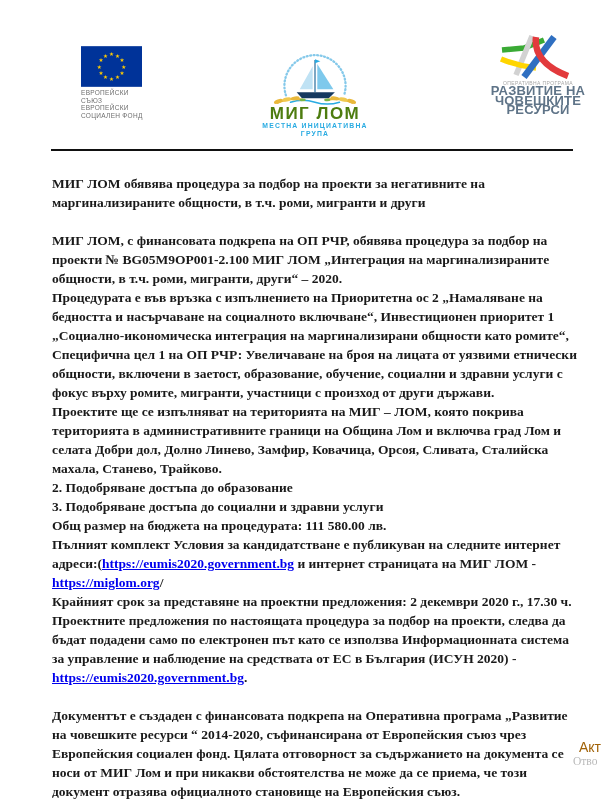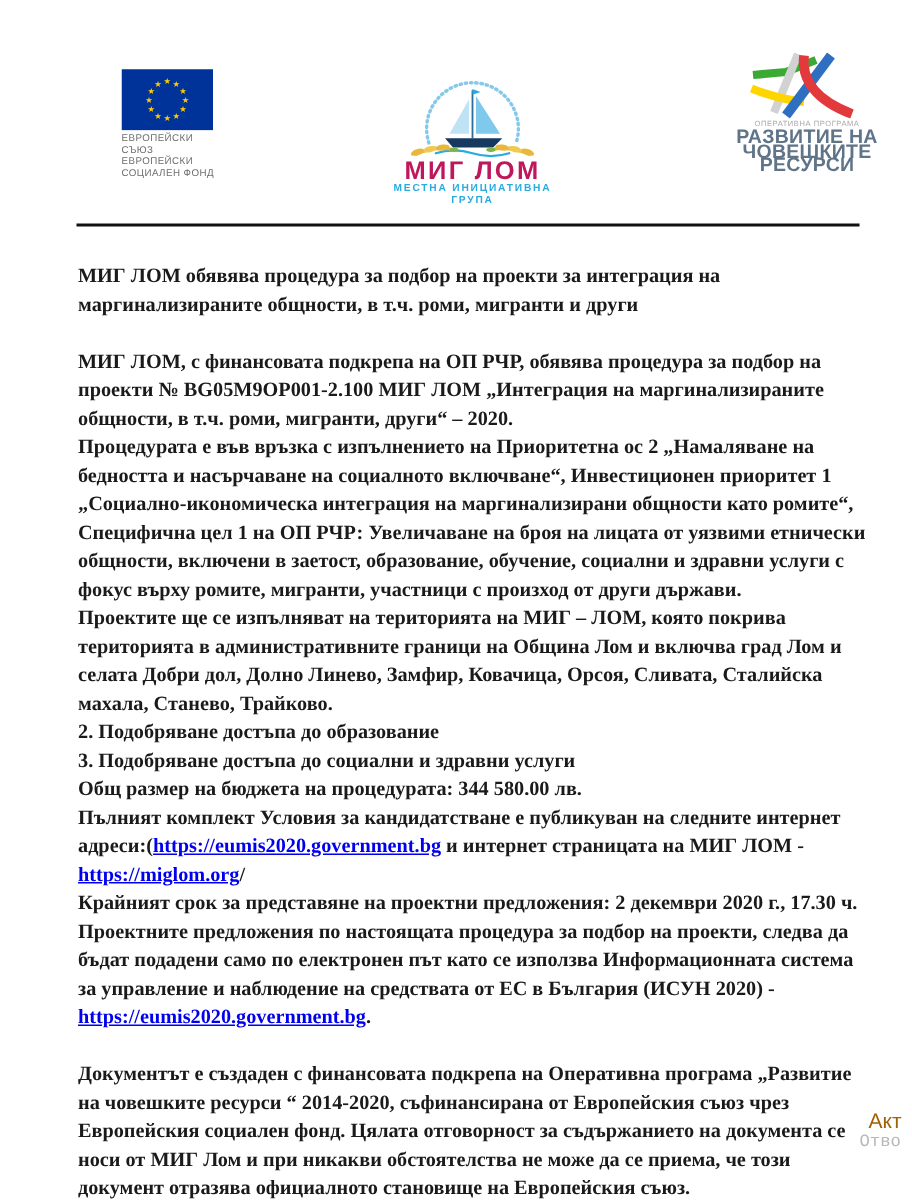--- a/index.html
+++ b/index.html
@@ -13,21 +13,21 @@
 
   
   .eu-logo{position:absolute;left:81px;top:46px;width:64px;}
   .eu-flag{display:block;width:61px;height:41px;}
   .eu-caption{margin-top:2px;font-family:"Liberation Sans",sans-serif;
     font-size:6.5px;line-height:7.5px;color:#6e6e6e;letter-spacing:.3px;}
 
   .miglom-logo{position:absolute;left:253px;top:54px;width:124px;text-align:center;}
   .miglom-art{display:block;width:124px;height:52px;margin:0 auto;}
   .miglom-title{font-family:"Liberation Sans",sans-serif;font-weight:bold;
-    font-size:17px;line-height:16px;color:#be185d;letter-spacing:1.5px;}
+    font-size:17px;line-height:16px;color:#4d7c0f;letter-spacing:1.5px;}
   .miglom-sub{font-family:"Liberation Sans",sans-serif;font-weight:bold;
     font-size:6.8px;line-height:8px;color:#29abe2;letter-spacing:1.2px;}
 
   .ophrd-logo{position:absolute;left:482px;top:35px;width:112px;text-align:center;}
   .ophrd-art{display:block;width:104px;height:44px;margin:0 auto;}
   .ophrd-small{font-family:"Liberation Sans",sans-serif;font-size:5px;
     line-height:6px;color:#a7a7a7;letter-spacing:.4px;margin-top:1px;}
   .ophrd-line{font-family:"Liberation Sans",sans-serif;font-weight:bold;
     font-size:13px;line-height:9.5px;color:#5f7488;letter-spacing:.2px;}
 
@@ -38,21 +38,21 @@
   .doc-body{
     position:absolute;left:52px;top:174px;width:526px;
     font-size:13.5px;line-height:19px;font-weight:700;color:#1a1a1a;
     text-align:left;
   }
   .doc-body p{margin:0;}
   .doc-body p.gap-after{margin-bottom:19px;}
   .doc-link{color:#0000EE;text-decoration:underline;font-weight:700;cursor:pointer;}
   .wm1{position:absolute;left:579px;top:739px;font-family:"Liberation Sans",sans-serif;
     font-size:14px;color:#a16207;white-space:nowrap;}
-  .wm2{position:absolute;left:573px;top:755px;font-family:Liberation Mono, monospace;
+  .wm2{position:absolute;left:573px;top:755px;font-family:Liberation Serif, serif;
     font-size:11.5px;color:#b8b8b8;white-space:nowrap;}
 </style>
 </head>
 <body>
 
 <div class="page">
 
   <div class="eu-logo">
     <svg class="eu-flag" viewBox="0 0 60 40">
       <rect width="60" height="40" fill="#003399"></rect>
@@ -112,27 +112,27 @@
       <path d="M50,2 C48,18 58,32 82,41" fill="none" stroke="#e23a3c" stroke-width="6.5"></path>
     </svg>
     <div class="ophrd-small">ОПЕРАТИВНА ПРОГРАМА</div>
     <div class="ophrd-line">РАЗВИТИЕ НА</div>
     <div class="ophrd-line">ЧОВЕШКИТЕ РЕСУРСИ</div>
   </div>
 
   <div class="header-rule"></div>
 
   <main class="doc-body">
-      <p class="gap-after"><span>МИГ ЛОМ обявява процедура за подбор на проекти за интеграция на маргинализираните общности, в т.ч. роми, мигранти и други</span></p>
+      <p class="gap-after"><span>МИГ ЛОМ обявява процедура за подбор на проекти за негативните на маргинализираните общности, в т.ч. роми, мигранти и други</span></p>
       <p><span>МИГ ЛОМ, с финансовата подкрепа на ОП РЧР, обявява процедура за подбор на проекти № BG05M9OP001-2.100 МИГ ЛОМ „Интеграция на маргинализираните общности, в т.ч. роми, мигранти, други“ – 2020.</span></p>
       <p><span>Процедурата е във връзка с изпълнението на Приоритетна ос 2 „Намаляване на бедността и насърчаване на социалното включване“, Инвестиционен приоритет 1 „Социално-икономическа интеграция на маргинализирани общности като ромите“, Специфична цел 1 на ОП РЧР: Увеличаване на броя на лицата от уязвими етнически общности, включени в заетост, образование, обучение, социални и здравни услуги с фокус върху ромите, мигранти, участници с произход от други държави.</span></p>
       <p><span>Проектите ще се изпълняват на територията на МИГ – ЛОМ, която покрива територията в административните граници на Община Лом и включва град Лом и селата Добри дол, Долно Линево, Замфир, Ковачица, Орсоя, Сливата, Сталийска махала, Станево, Трайково.</span></p>
       <p><span>2. Подобряване достъпа до образование</span></p>
       <p><span>3. Подобряване достъпа до социални и здравни услуги</span></p>
-      <p><span>Общ размер на бюджета на процедурата: 344 580.00 лв.</span></p>
+      <p><span>Общ размер на бюджета на процедурата: 111 580.00 лв.</span></p>
       <p><span>Пълният комплект Условия за кандидатстване е публикуван на следните интернет адреси:(</span><a class="doc-link" href="#">https://eumis2020.government.bg</a><span> и интернет страницата на МИГ ЛОМ - </span><a class="doc-link" href="#">https://miglom.org</a><span>/</span></p>
       <p><span>Крайният срок за представяне на проектни предложения: 2 декември 2020 г., 17.30 ч.</span></p>
       <p class="gap-after"><span>Проектните предложения по настоящата процедура за подбор на проекти, следва да бъдат подадени само по електронен път като се използва Информационната система за управление и наблюдение на средствата от ЕС в България (ИСУН 2020) - </span><a class="doc-link" href="#">https://eumis2020.government.bg</a><span>.</span></p>
       <p><span>Документът е създаден с финансовата подкрепа на Оперативна програма „Развитие на човешките ресурси “ 2014-2020, съфинансирана от Европейския съюз чрез Европейския социален фонд. Цялата отговорност за съдържанието на документа се носи от МИГ Лом и при никакви обстоятелства не може да се приема, че този документ отразява официалното становище на Европейския съюз.</span></p>
     </main>
 
   <div class="wm1">Акт</div>
   <div class="wm2">Отво</div>
 
 </div>

